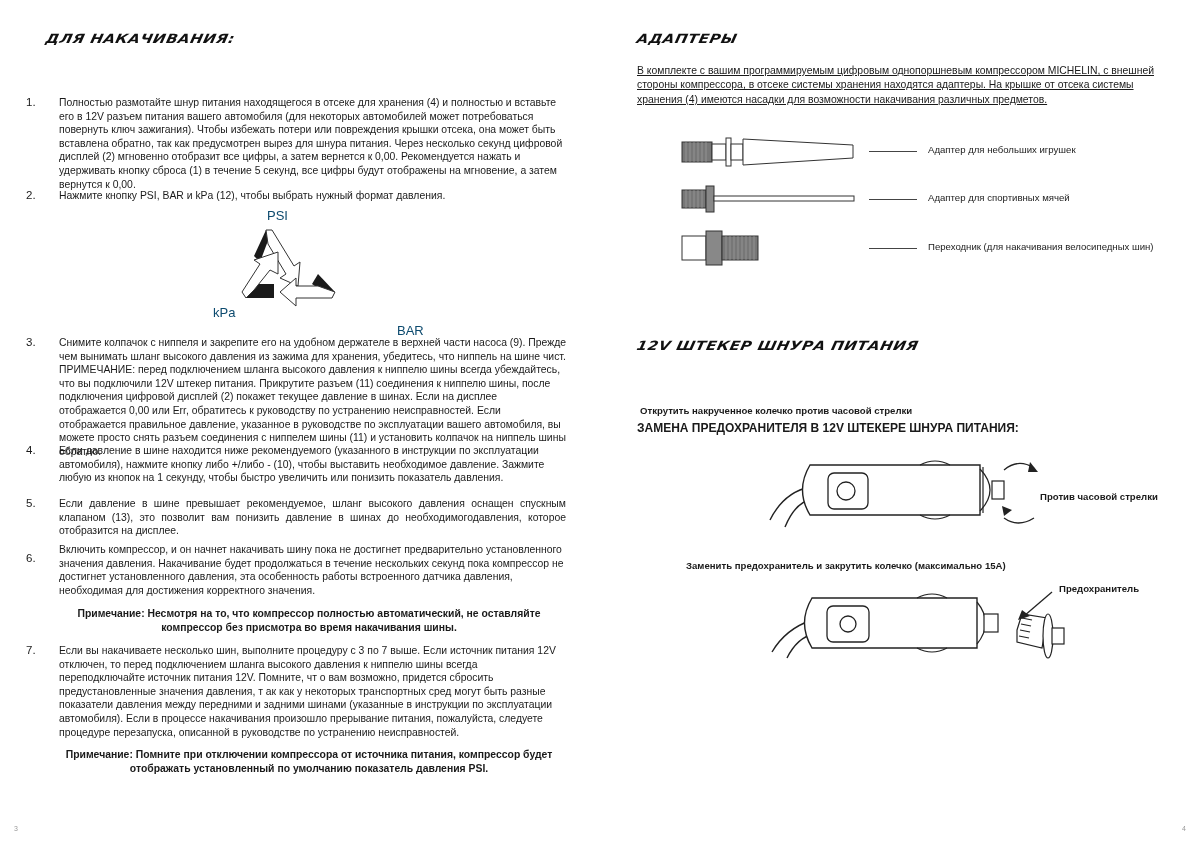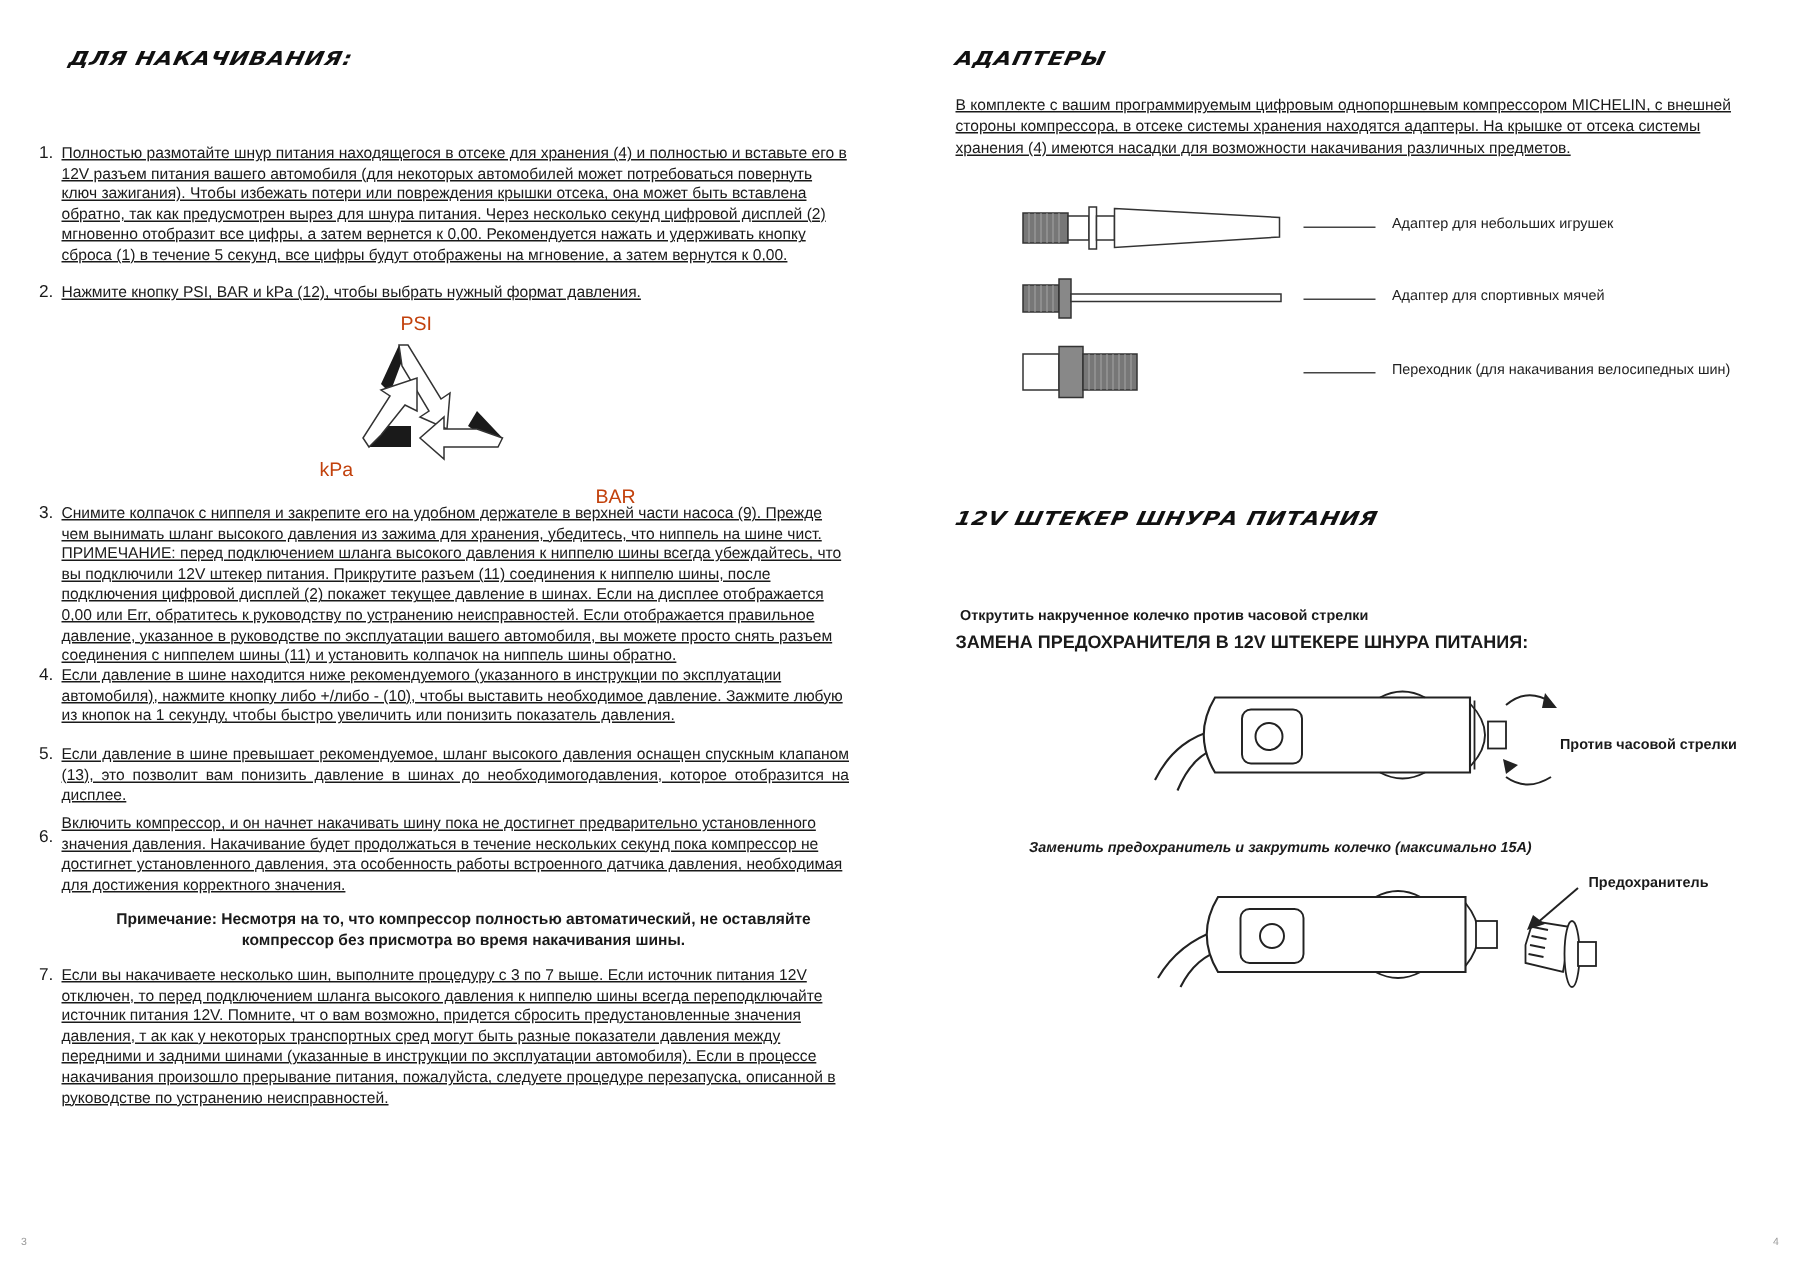--- a/index.html
+++ b/index.html
@@ -16,31 +16,31 @@
     font-style: italic;
     font-size: 15px;
     letter-spacing: 0.5px;
     transform: skewX(-12deg) scaleY(0.85);
     transform-origin: left center;
     color: #111;
   }
 
   .item { position: absolute; left: 26px; width: 540px; font-size: 10.4px; line-height: 13.6px; }
   .item .num { position: absolute; left: 0; top: 0; font-size: 11.5px; }
-  .item .txt { margin-left: 15px; display: block; text-decoration: underline; }
+  .item .txt { margin-left: 33px; display: block; }
   .item.justify .txt { text-align: justify; }
   .note { position: absolute; left: 49px; width: 520px; font-size: 10.4px; line-height: 14px; font-weight: bold; text-align: center; }
 
   .para { position: absolute; font-size: 10.4px; line-height: 14.4px; }
   .subhead { position: absolute; font-weight: bold; font-size: 12px; margin-top: 45px; }
   .caption { position: absolute; font-weight: bold; font-size: 9.6px; text-align: center; }
   .adapter-label { position: absolute; font-size: 9.6px; color: #222; }
   .adapter-line { position: absolute; height: 1px; background: #444; width: 48px; }
   .page-num { position: absolute; font-size: 7px; color: #999; }
-  .psi-label { position: absolute; font-size: 13px; color: #c2410c; }
+  .psi-label { position: absolute; font-size: 13px; color: #0c4a6e; }
   svg { position: absolute; overflow: visible; }
 </style>
 </head>
 <body>
 
 <div class="page page-left">
   <div class="section-title" style="left:46px; top:30px;">ДЛЯ НАКАЧИВАНИЯ:</div>
 
   <div class="item" style="top:96px;">
     <span class="num">1.</span>
@@ -83,20 +83,21 @@
   <div class="item" style="top:543px;">
     <span class="num" style="top:9px;">6.</span>
     <span class="txt">Включить компрессор, и он начнет накачивать шину пока не достигнет предварительно установленного значения давления. Накачивание будет продолжаться в течение нескольких секунд пока  компрессор не достигнет установленного давления, эта особенность работы встроенного датчика давления, необходимая для достижения корректного значения.</span>
   </div>
   <div class="note" style="top:607px;">Примечание: Несмотря на то, что компрессор полностью автоматический, не оставляйте компрессор без присмотра во время накачивания шины.</div>
 
   <div class="item" style="top:644px;">
     <span class="num">7.</span>
     <span class="txt">Если вы накачиваете несколько шин, выполните процедуру с 3 по 7 выше. Если источник питания 12V отключен, то перед подключением шланга высокого давления  к ниппелю шины всегда переподключайте источник питания 12V. Помните, чт о  вам  возможно, придется сбросить предустановленные значения давления, т ак как у некоторых транспортных сред могут быть разные показатели давления между передними и задними шинами (указанные в инструкции по эксплуатации автомобиля). Если в процессе накачивания произошло прерывание питания, пожалуйста, следуете процедуре перезапуска, описанной в руководстве по устранению неисправностей.</span>
   </div>
+  <div class="note" style="top:748px;">Примечание: Помните при отключении компрессора от источника питания, компрессор будет отображать установленный по умолчанию показатель давления PSI.</div>
 
   <span class="page-num" style="left:14px; top:825px;">3</span>
 </div>
 
 <div class="page page-right">
   <div class="section-title" style="left:37px; top:30px;">АДАПТЕРЫ</div>
   <div class="para" style="left:37px; top:64px; width:520px;text-decoration:underline;">В комплекте с вашим программируемым цифровым однопоршневым компрессором MICHELIN, с внешней стороны компрессора, в отсеке системы хранения находятся адаптеры.  На крышке от отсека системы хранения (4) имеются насадки для возможности накачивания различных предметов.</div>
 
   <svg style="left:82px; top:136px;" width="180" height="32" viewBox="0 0 180 32">
     <rect x="0" y="6" width="30" height="20" fill="#777" stroke="#333" stroke-width="1"></rect>
@@ -166,21 +167,21 @@
     <rect x="222" y="26" width="12" height="18" fill="#fff" stroke="#222" stroke-width="1.2"></rect>
   </svg>
   <svg style="left:402px; top:458px;" width="40" height="70" viewBox="0 0 40 70">
     <path d="M2,12 Q16,0 32,10" fill="none" stroke="#222" stroke-width="1.3"></path>
     <polygon points="28,4 36,14 26,14" fill="#222"></polygon>
     <path d="M2,60 Q16,70 32,60" fill="none" stroke="#222" stroke-width="1.3"></path>
     <polygon points="0,48 10,52 2,58" fill="#222"></polygon>
   </svg>
   <div class="caption" style="left:440px; top:491px;">Против часовой стрелки</div>
 
-  <div class="caption" style="left:86px; top:560px;font-style:italic;">Заменить предохранитель и закрутить колечко (максимально 15А)</div>
+  <div class="caption" style="left:86px; top:560px;">Заменить предохранитель и закрутить колечко (максимально 15А)</div>
 
   <svg style="left:172px; top:590px;" width="290" height="80" viewBox="0 0 290 80">
     <path d="M0,62 C10,45 25,35 40,30" fill="none" stroke="#222" stroke-width="1.4"></path>
     <path d="M15,68 C22,54 32,46 42,44" fill="none" stroke="#222" stroke-width="1.4"></path>
     <path d="M40,8 L205,8 L205,58 L40,58 Q25,33 40,8 Z" fill="#fff" stroke="#222" stroke-width="1.4"></path>
     <rect x="55" y="16" width="42" height="36" rx="6" fill="#fff" stroke="#222" stroke-width="1.3"></rect>
     <circle cx="76" cy="34" r="8" fill="#fff" stroke="#222" stroke-width="1.3"></circle>
     <path d="M145,8 Q160,0 175,8" fill="none" stroke="#222" stroke-width="1.2"></path>
     <path d="M145,58 Q160,66 175,58" fill="none" stroke="#222" stroke-width="1.2"></path>
     <path d="M205,12 Q222,33 205,54" fill="none" stroke="#222" stroke-width="1.2"></path>

